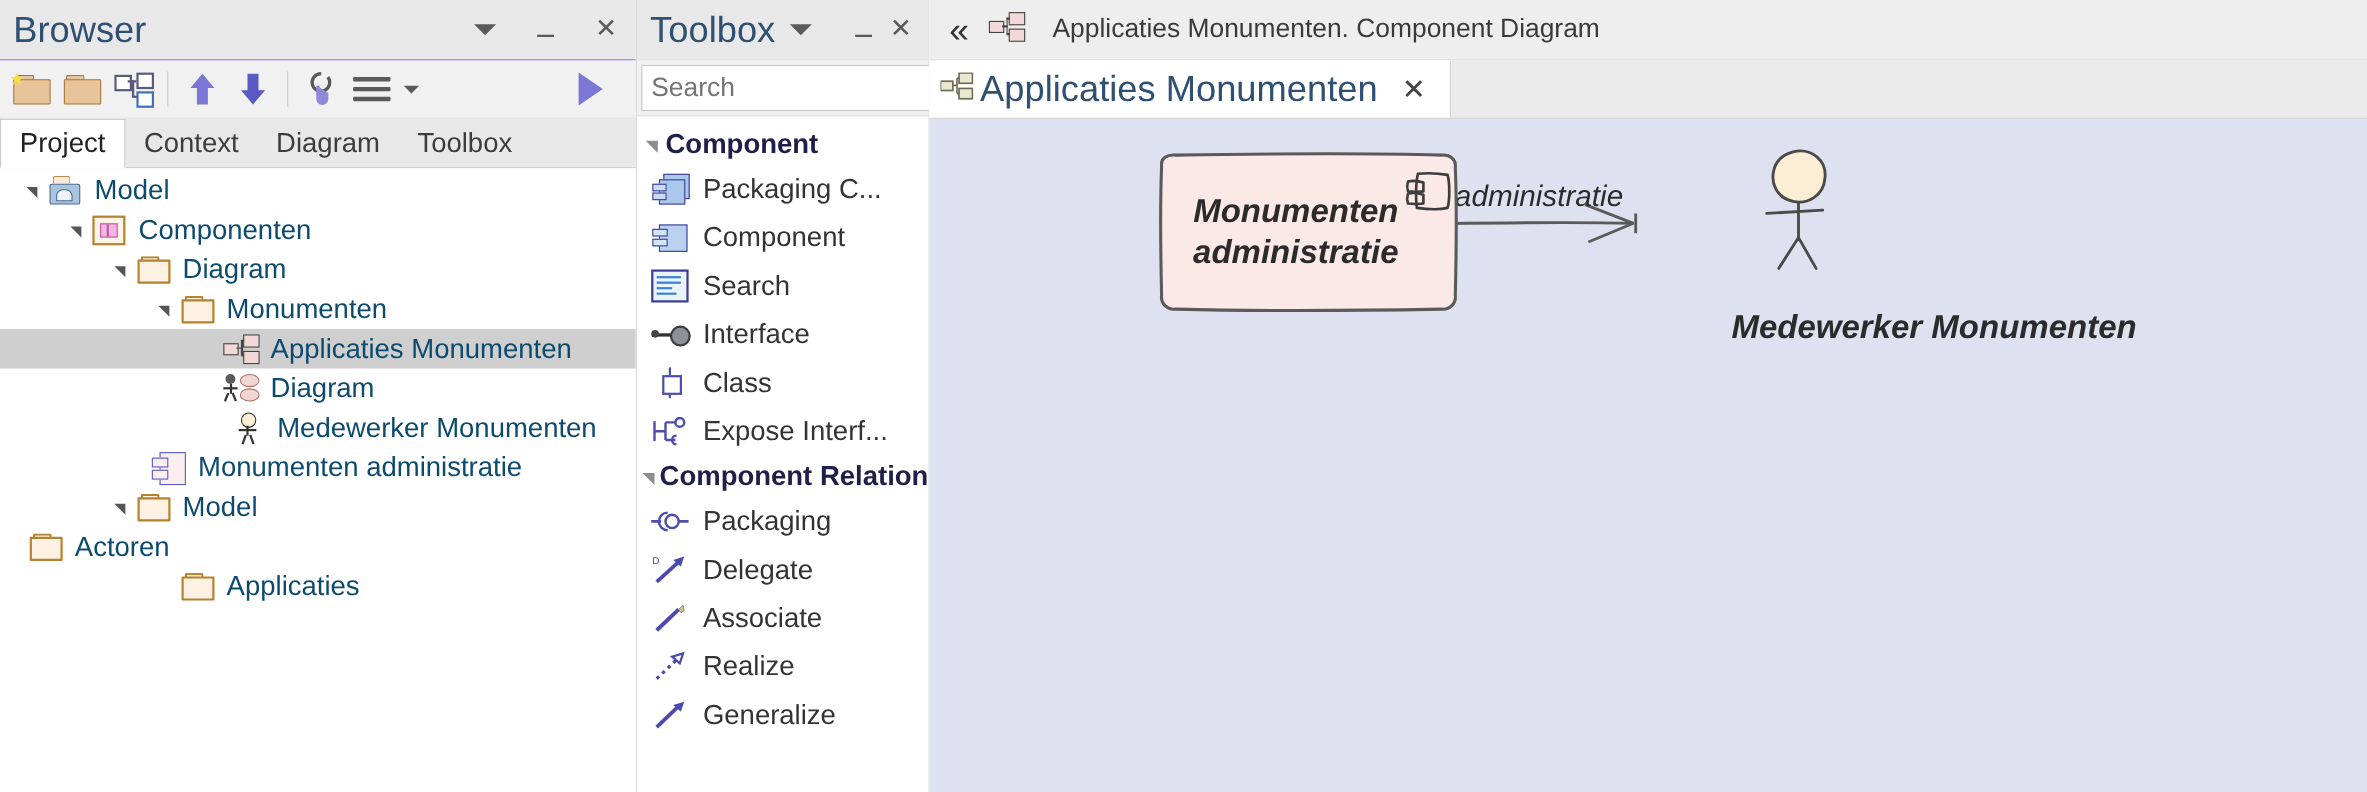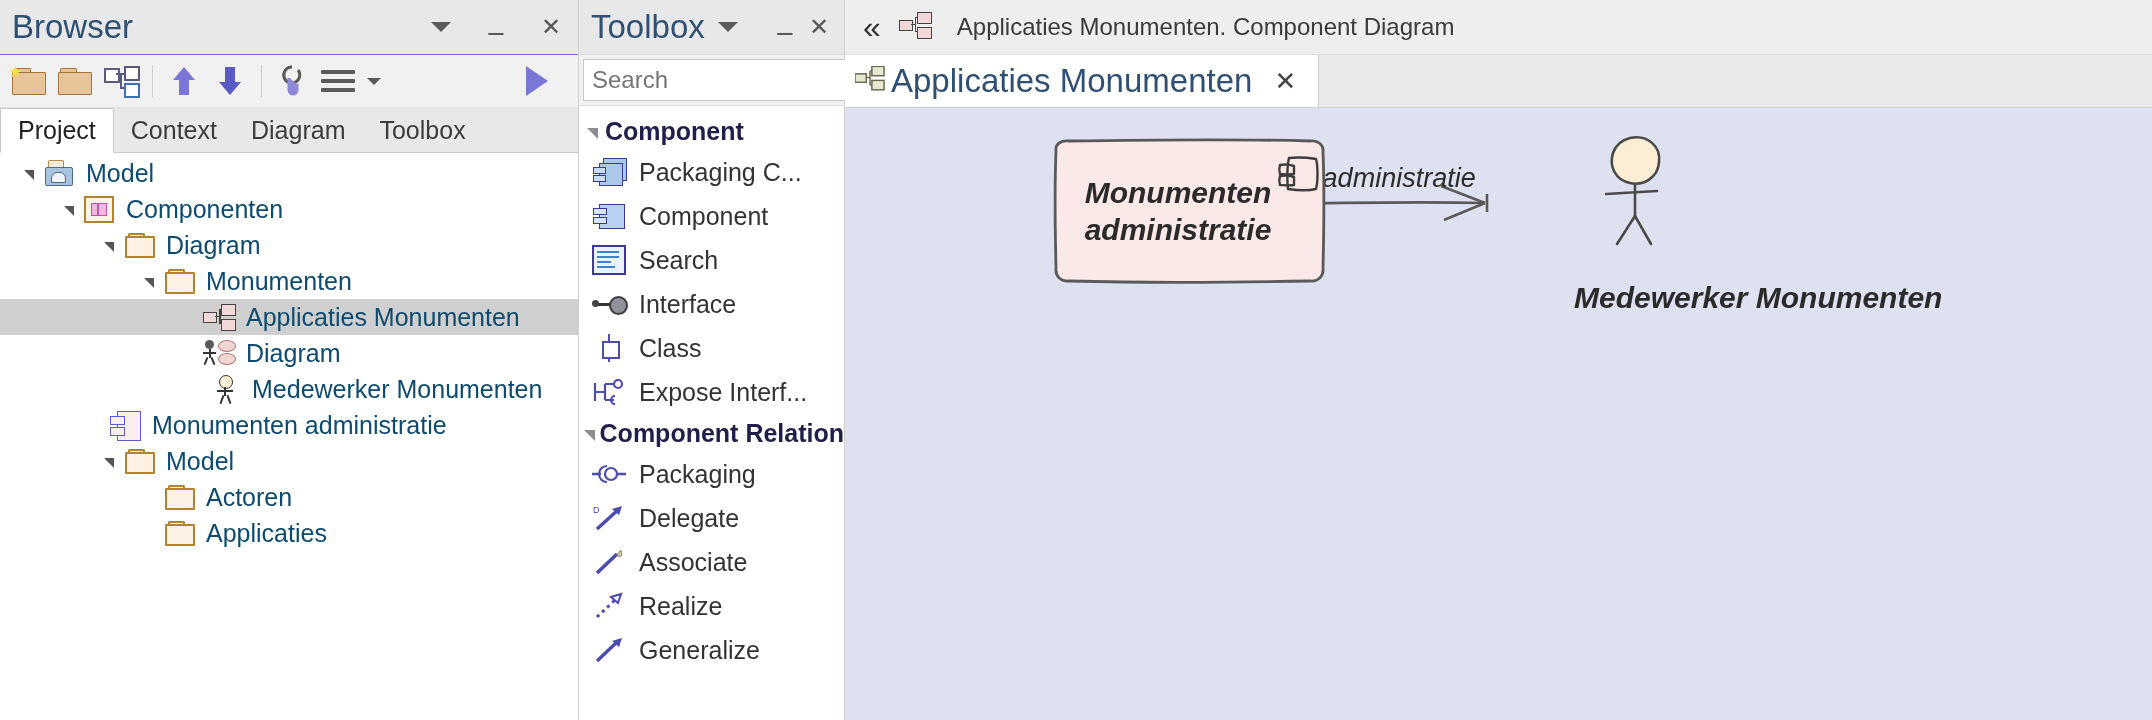--- a/index.html
+++ b/index.html
@@ -395,21 +395,21 @@
               <i class="head"></i>
               <i class="body"></i>
               <i class="arms"></i>
               <i class="lg1"></i>
               <i class="lg2"></i>
             </span>
         </span>
         <span class="tlabel">Medewerker Monumenten</span>
       </div>
 
-      <div class="trow" style="padding-left:84px">
+      <div class="trow" style="padding-left:112px">
         <span class="twist"></span>
         <span class="ticon">
           <span class="ic-component">
               <i class="main"></i>
               <i class="p1"></i>
               <i class="p2"></i>
             </span>
         </span>
         <span class="tlabel">Monumenten administratie</span>
       </div>
@@ -420,21 +420,21 @@
           </span>
         <span class="ticon">
           <span class="ic-fold">
               <i class="t"></i>
               <i class="b"></i>
             </span>
         </span>
         <span class="tlabel">Model</span>
       </div>
 
-      <div class="trow" style="padding-left:138px">
+      <div class="trow" style="">
         <span class="twist"></span>
         <span class="ticon">
           <span class="ic-fold">
               <i class="t"></i>
               <i class="b"></i>
             </span>
         </span>
         <span class="tlabel">Actoren</span>
       </div>
 

